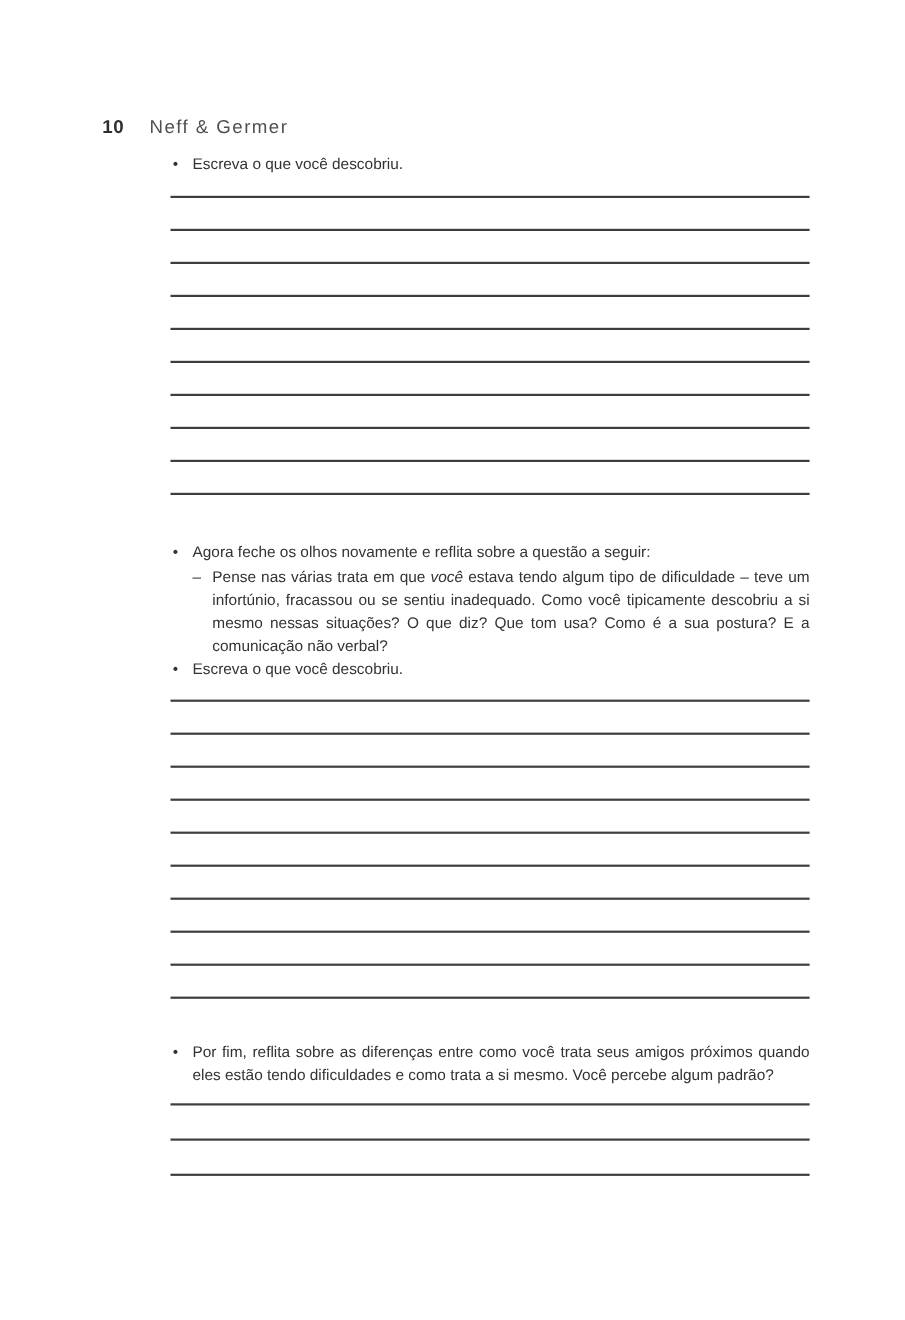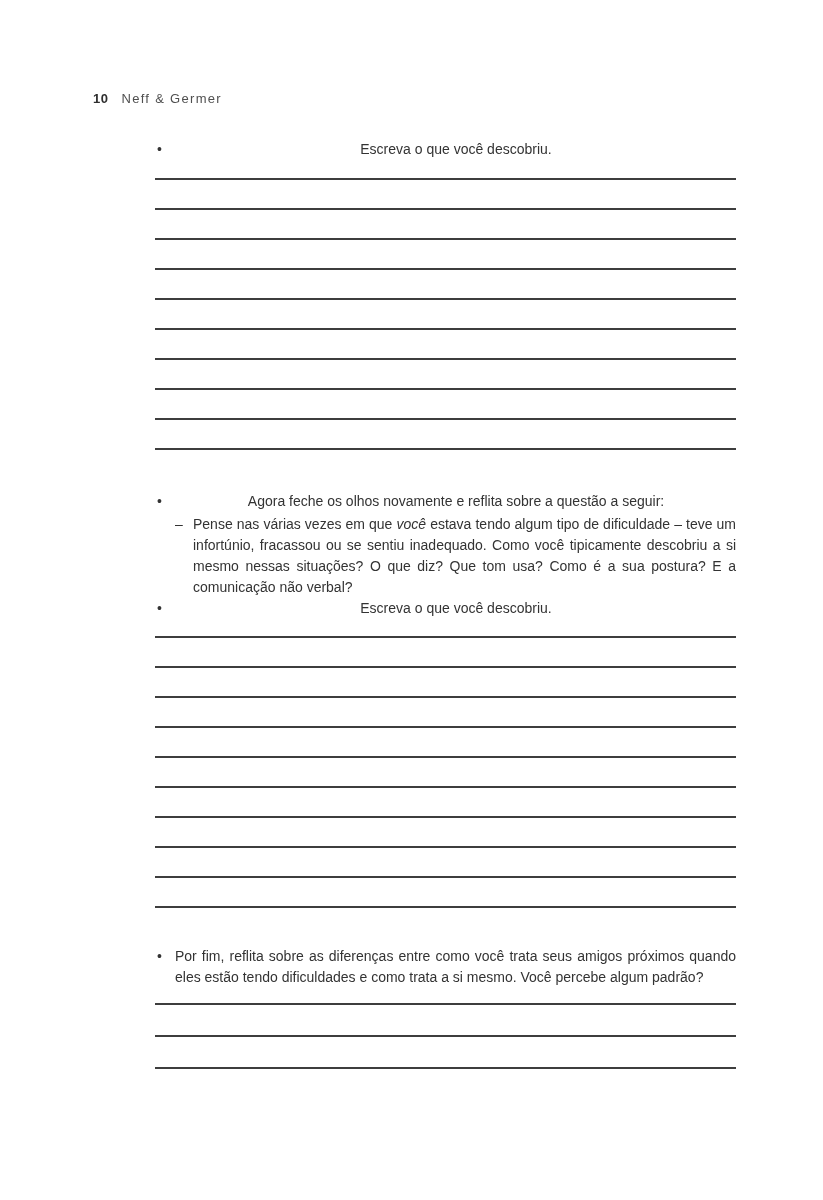--- a/index.html
+++ b/index.html
@@ -9,37 +9,37 @@
     width: 823px;
     height: 1200px;
     background: #ffffff;
     font-family: "Liberation Sans", sans-serif;
     color: #3a3a3a;
     overflow: hidden;
   }
   .header {
     position: absolute;
     left: 93px;
-    top: 91px;
-    font-size: 13px;
+    top: 106px;
+    font-size: 17px;
     display: flex;
     align-items: baseline;
     gap: 13px;
   }
   .pagenum { font-weight: bold; color: #2e2e2e; letter-spacing: 0.5px; }
-  .runhead { color: #4f4f4f; letter-spacing: 1.3px; }
+  .runhead { color: #4f4f4f; letter-spacing: 1.3px; margin-left: 10px; }
   .item {
     position: absolute;
     display: flex;
     font-size: 14px;
     line-height: 20px;
     color: #333333;
   }
   .item .marker { flex: 0 0 18px; }
-  .item .txt { flex: 1; text-align: center; }
+  .item .txt { flex: 1; }
   .para { line-height: 21px; }
   .just .txt { text-align: justify; }
   .txt em { }
   .rules { position: absolute; left: 155px; width: 581px; }
   .rules .rule { height: 30px; border-bottom: 2px solid #3e3e3e; }
   .rules-short .rule { height: 32px; }
 </style>
 </head>
 <body>
 
@@ -68,21 +68,21 @@
       <div class="rule"></div>
     </div>
 
   <div class="item" style="left:157px; top:491px; width:580px;">
     <span class="marker">•</span>
     <span class="txt">Agora feche os olhos novamente e reflita sobre a questão a seguir:</span>
   </div>
 
   <div class="item para just" style="left:175px; top:514px; width:561px;">
     <span class="marker">–</span>
-    <span class="txt"><span>Pense nas várias vezes em que </span><em>você</em><span> estava tendo algum tipo de dificuldade – teve um infortúnio, fracassou ou se sentiu inadequado. Como você tipicamente descobriu a si mesmo nessas situações? O que diz? Que tom usa? Como é a sua postura? E a comunicação não verbal?</span></span>
+    <span class="txt"><span>Pense nas várias trata em que </span><em>você</em><span> estava tendo algum tipo de dificuldade – teve um infortúnio, fracassou ou se sentiu inadequado. Como você tipicamente descobriu a si mesmo nessas situações? O que diz? Que tom usa? Como é a sua postura? E a comunicação não verbal?</span></span>
   </div>
 
   <div class="item" style="left:157px; top:598px; width:580px;">
     <span class="marker">•</span>
     <span class="txt">Escreva o que você descobriu.</span>
   </div>
 
   <div class="rules" style="top:608px;">
       <div class="rule"></div>
       <div class="rule"></div>

